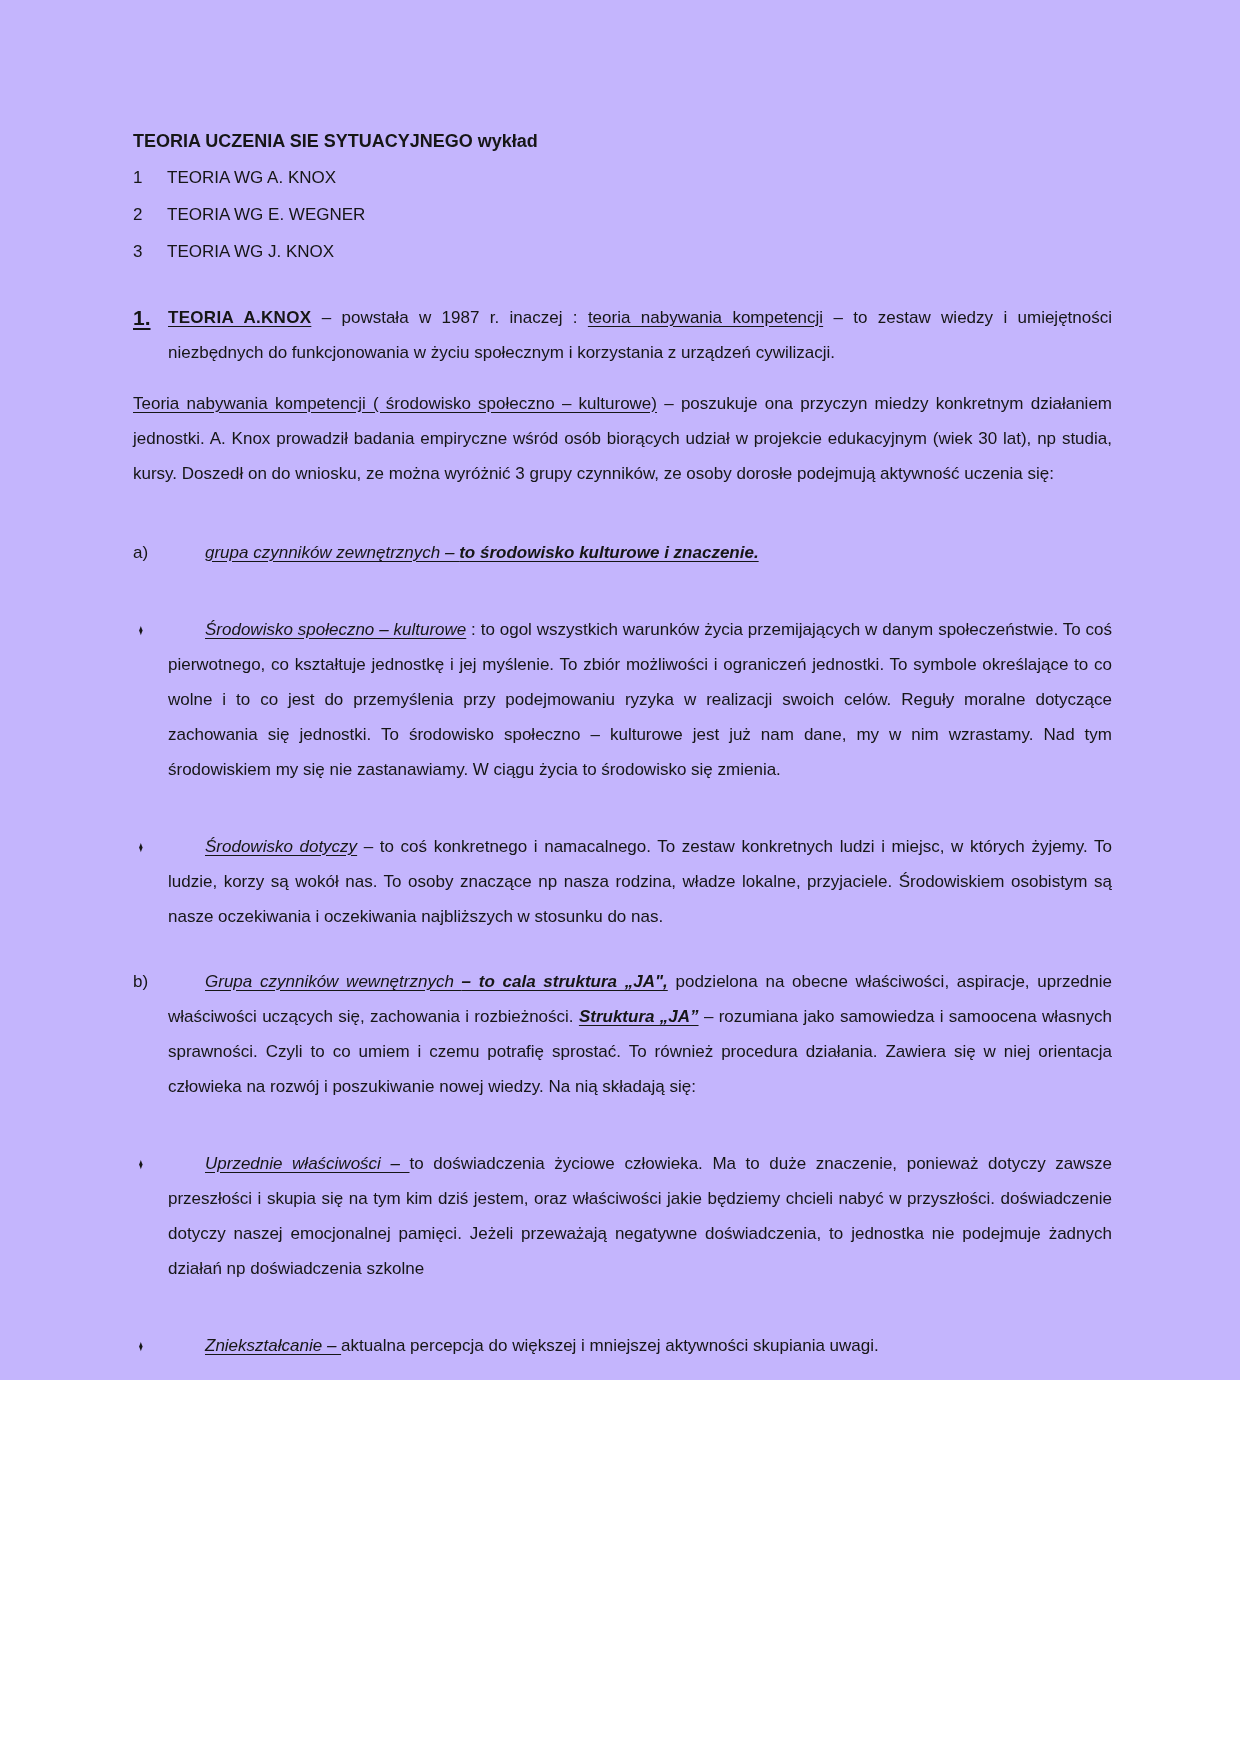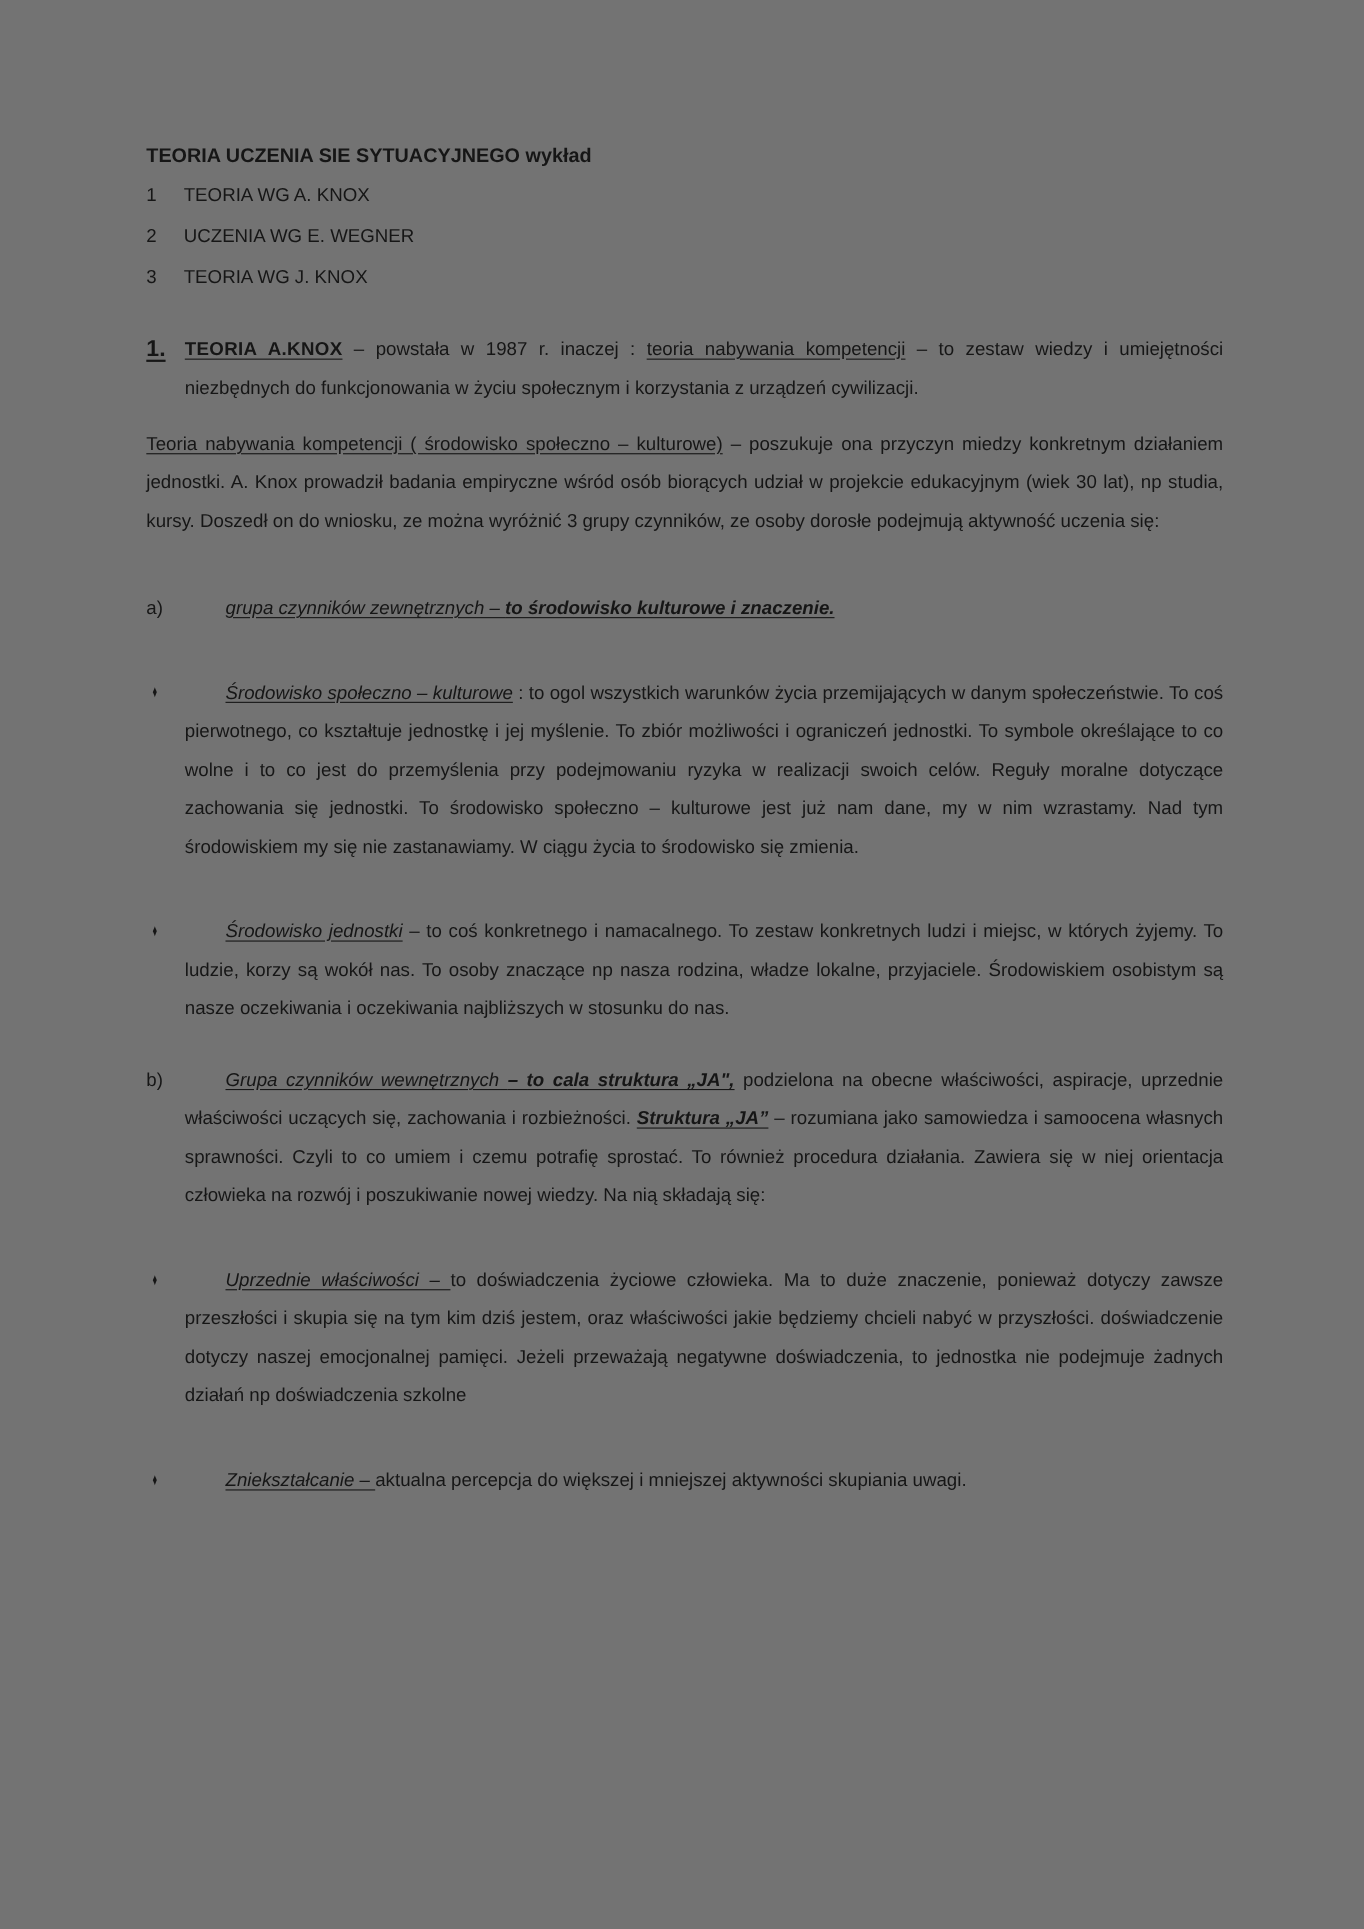--- a/index.html
+++ b/index.html
@@ -3,23 +3,23 @@
 <meta charset="utf-8">
 <style>
   html, body {
     margin: 0;
     padding: 0;
     background: #ffffff;
   }
   .page {
     position: relative;
     width: 1240px;
-    height: 1754px;
+    height: 1380px;
     margin: 0 auto;
-    background: #737373;
+    background: #c4b5fd;
     box-sizing: border-box;
     padding: 124px 128px 40px 133px;
     font-family: "Liberation Sans", "DejaVu Sans", sans-serif;
     font-size: 17px;
     line-height: 35px;
     color: #161616;
     overflow: hidden;
   }
   .doc-title {
     font-weight: bold;
@@ -83,21 +83,21 @@
 <div class="page">
 
   <div class="doc-title">TEORIA UCZENIA SIE SYTUACYJNEGO wykład</div>
 
   <div class="toc-item">
     <span class="toc-num">1</span>
     <span>TEORIA WG A. KNOX</span>
   </div>
   <div class="toc-item">
     <span class="toc-num">2</span>
-    <span>UCZENIA WG E. WEGNER</span>
+    <span>TEORIA WG E. WEGNER</span>
   </div>
   <div class="toc-item">
     <span class="toc-num">3</span>
     <span>TEORIA WG J. KNOX</span>
   </div>
 
   <div class="para hang sec1">
     <span class="marker">1.</span>
     <span class="sec-heading">TEORIA A.KNOX</span><span> – powstała w 1987 r. inaczej : </span><span class="u">teoria nabywania kompetencji</span><span> – to zestaw wiedzy i umiejętności niezbędnych do funkcjonowania w życiu społecznym i korzystania z urządzeń cywilizacji.</span>
   </div>
@@ -111,21 +111,21 @@
     <span class="iu">grupa czynników zewnętrznych – </span><span class="biu">to środowisko kulturowe i znaczenie.</span>
   </div>
 
   <div class="para hang bullet">
     <span class="marker"><span class="diamond">♦</span></span>
     <span class="iu">Środowisko społeczno – kulturowe</span><span> : to ogol wszystkich warunków życia przemijających w danym społeczeństwie. To coś pierwotnego, co kształtuje jednostkę i jej myślenie. To zbiór możliwości i ograniczeń jednostki. To symbole określające to co wolne i to co jest do przemyślenia przy podejmowaniu ryzyka w realizacji swoich celów. Reguły moralne dotyczące zachowania się jednostki. To środowisko społeczno – kulturowe jest już nam dane, my w nim wzrastamy. Nad tym środowiskiem my się nie zastanawiamy. W ciągu życia to środowisko się zmienia.</span>
   </div>
 
   <div class="para hang bullet">
     <span class="marker"><span class="diamond">♦</span></span>
-    <span class="iu">Środowisko jednostki</span><span> – to coś konkretnego i namacalnego. To zestaw konkretnych ludzi i miejsc, w których żyjemy. To ludzie, korzy są wokół nas. To osoby znaczące np nasza rodzina, władze lokalne, przyjaciele. Środowiskiem osobistym są nasze oczekiwania i oczekiwania najbliższych w stosunku do nas.</span>
+    <span class="iu">Środowisko dotyczy</span><span> – to coś konkretnego i namacalnego. To zestaw konkretnych ludzi i miejsc, w których żyjemy. To ludzie, korzy są wokół nas. To osoby znaczące np nasza rodzina, władze lokalne, przyjaciele. Środowiskiem osobistym są nasze oczekiwania i oczekiwania najbliższych w stosunku do nas.</span>
   </div>
 
   <div class="para hang item-b">
     <span class="marker">b)</span>
     <span class="iu">Grupa czynników wewnętrznych </span><span class="biu">– to cala struktura „JA",</span><span> podzielona na obecne właściwości, aspiracje, uprzednie właściwości uczących się, zachowania i rozbieżności. </span><span class="biu">Struktura „JA”</span><span> – rozumiana jako samowiedza i samoocena własnych sprawności. Czyli to co umiem i czemu potrafię sprostać. To również procedura działania. Zawiera się w niej orientacja człowieka na rozwój i poszukiwanie nowej wiedzy. Na nią składają się:</span>
   </div>
 
   <div class="para hang bullet">
     <span class="marker"><span class="diamond">♦</span></span>
     <span class="iu">Uprzednie właściwości – </span><span>to doświadczenia życiowe człowieka. Ma to duże znaczenie, ponieważ dotyczy zawsze przeszłości i skupia się na tym kim dziś jestem, oraz właściwości jakie będziemy chcieli nabyć w przyszłości. doświadczenie dotyczy naszej emocjonalnej pamięci. Jeżeli przeważają negatywne doświadczenia, to jednostka nie podejmuje żadnych działań np doświadczenia szkolne</span>

